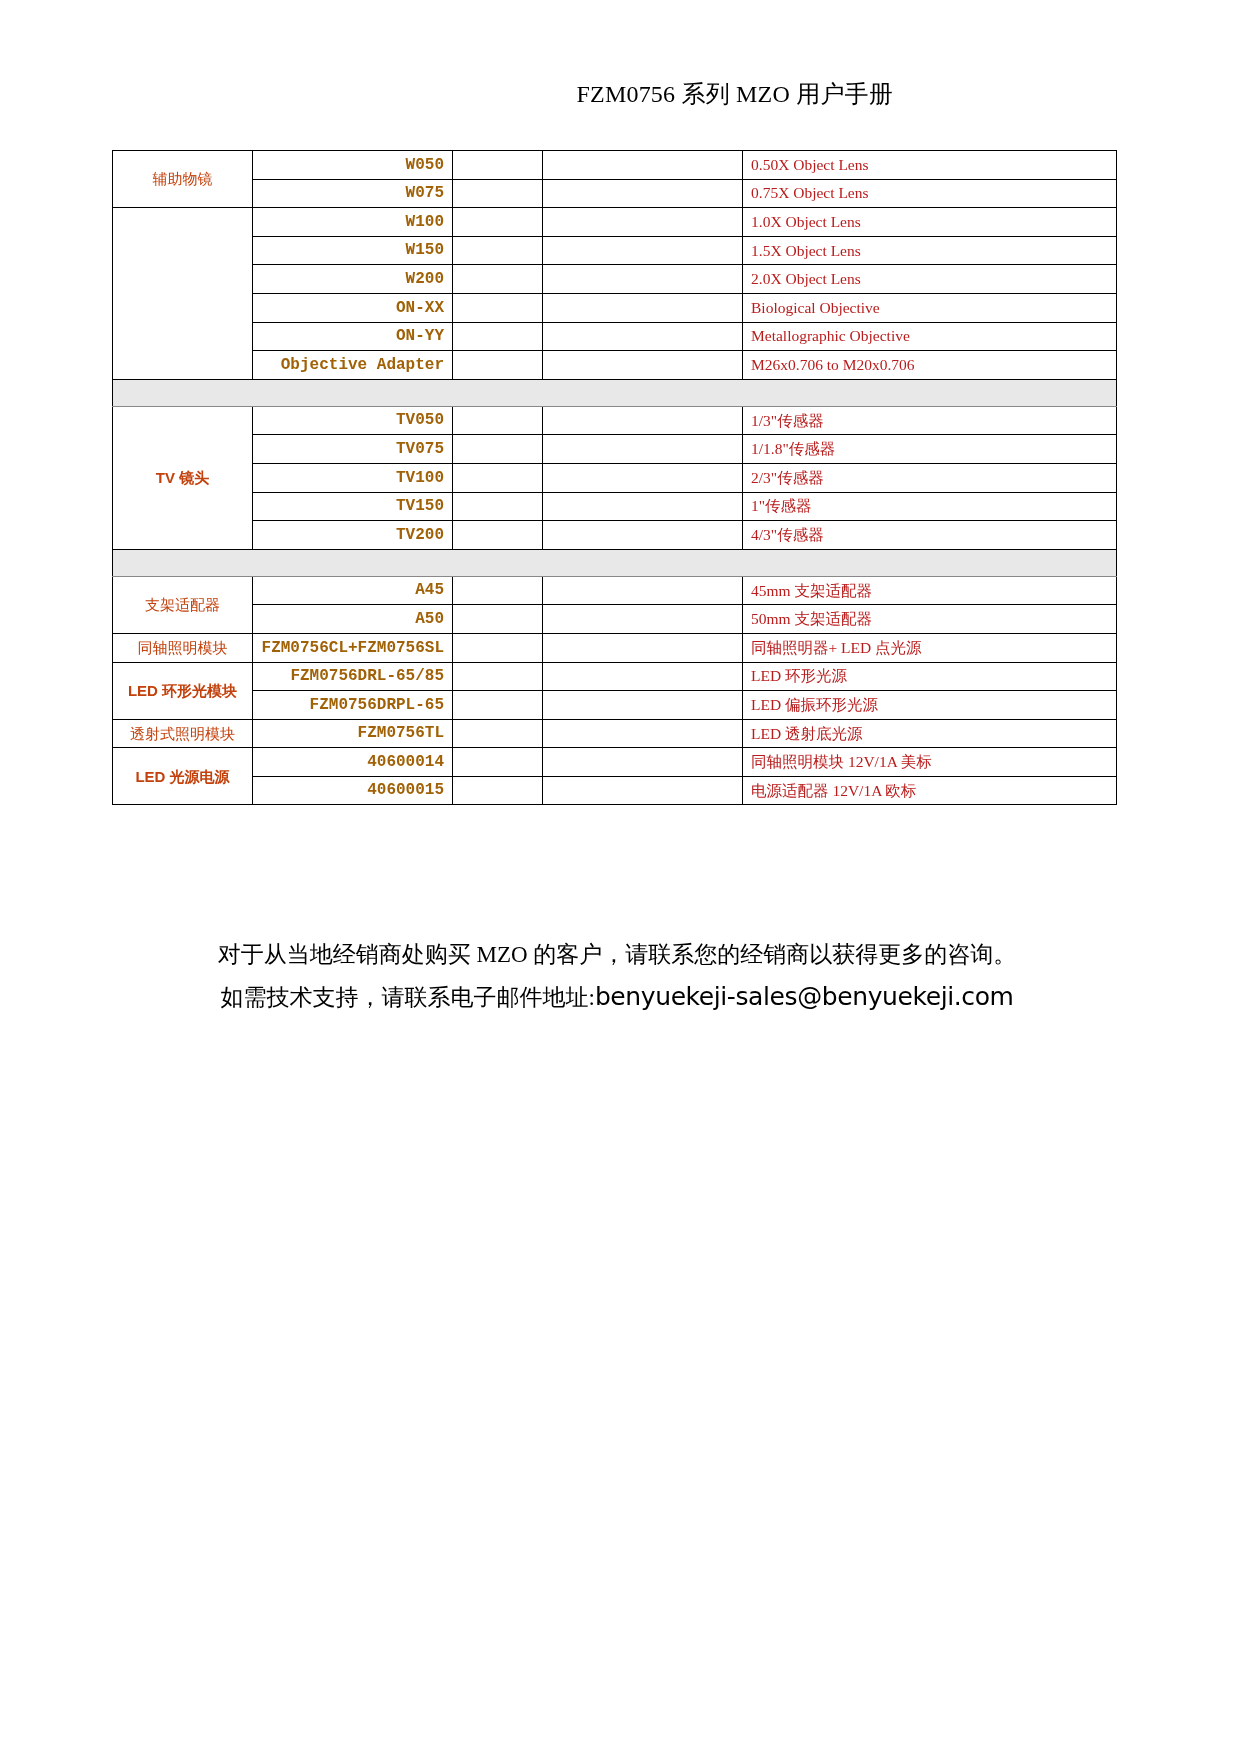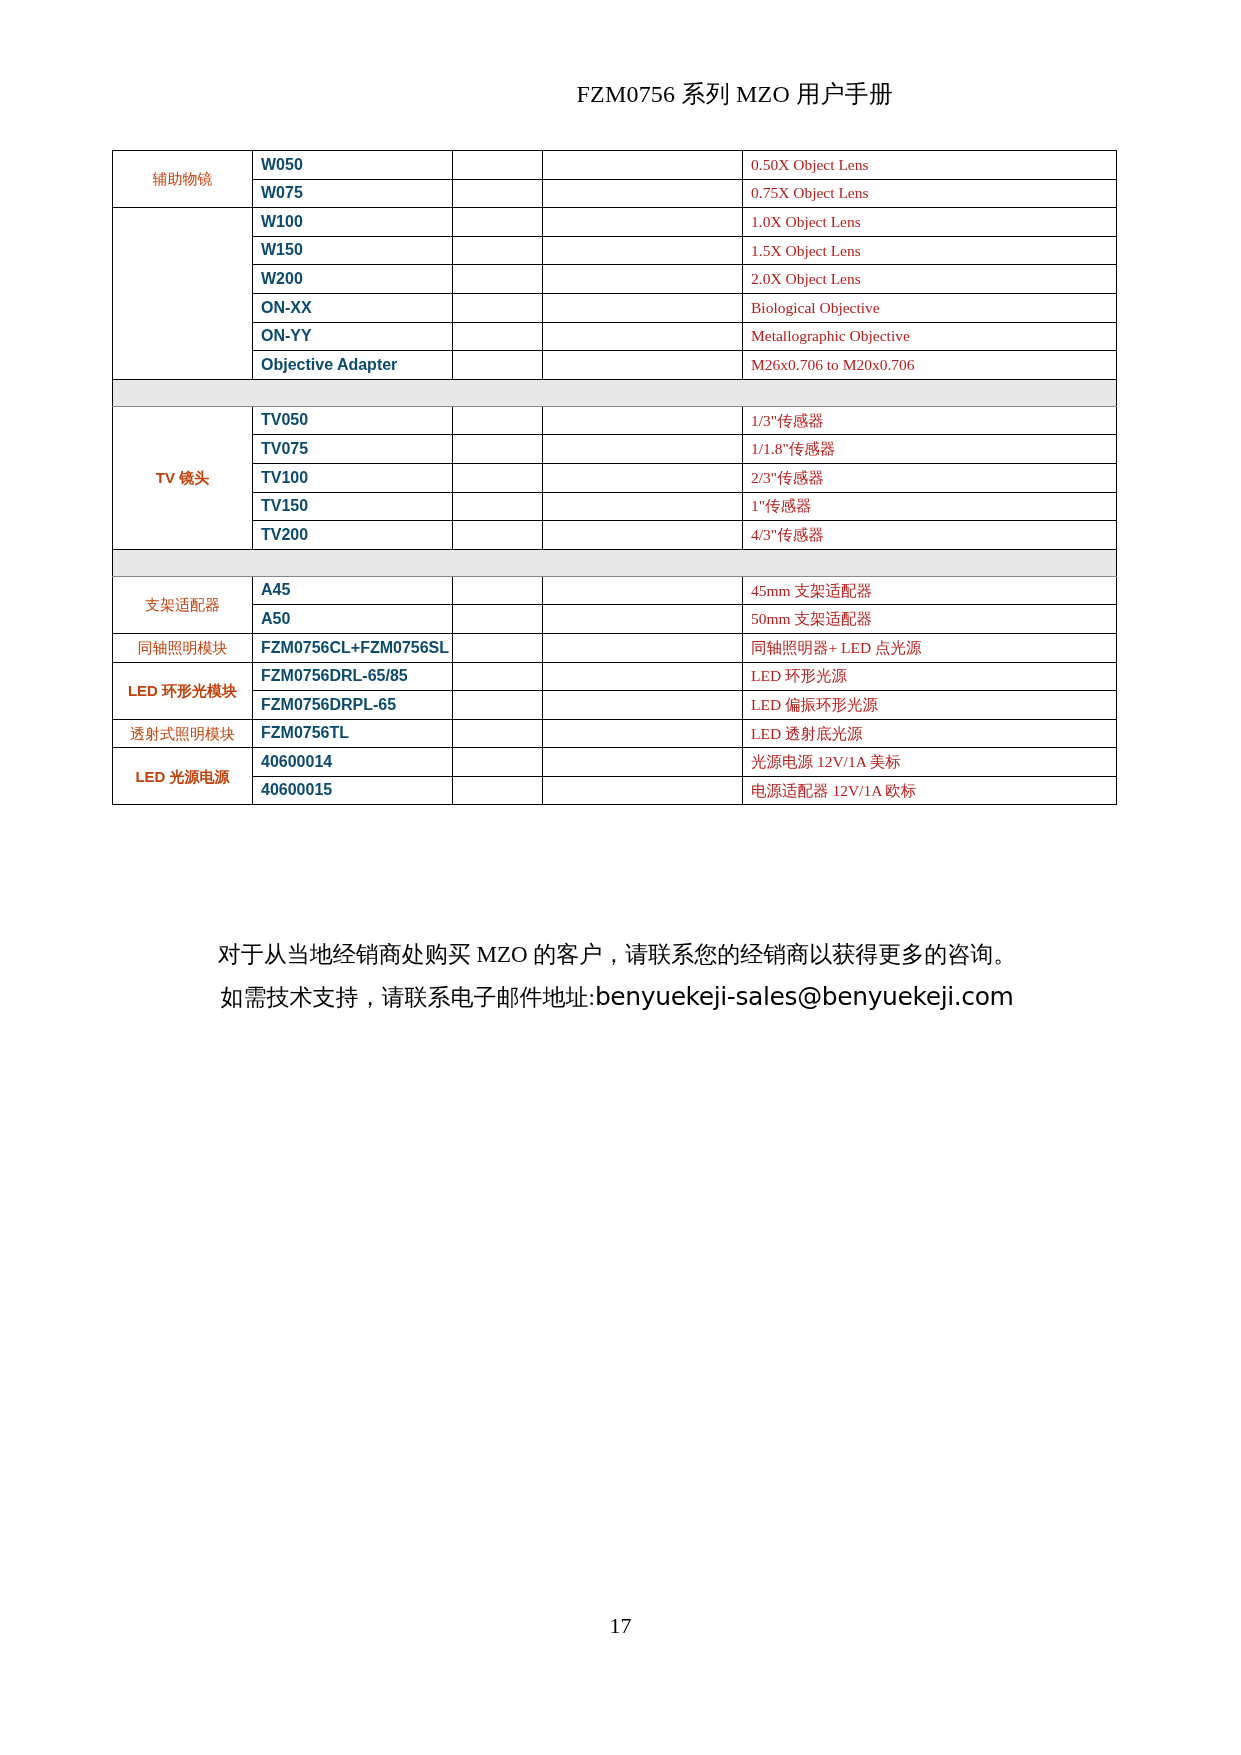--- a/index.html
+++ b/index.html
@@ -64,25 +64,26 @@
   .cat-cell {
     color: #c2410c;
     text-align: center;
     font-family: "Liberation Sans", "DejaVu Sans", sans-serif;
     font-size: 15px;
   }
   .cat-cell.bold {
     font-weight: bold;
   }
   .model-cell {
-    color: #0c4a6e;
+    color: #a16207;
     font-weight: bold;
-    font-family: Liberation Sans, sans-serif;
+    font-family: Liberation Mono, monospace;
     font-size: 16px;
     white-space: nowrap;
+    text-align: right;
   }
   .desc-cell {
     color: #b91c1c;
     font-family: "Liberation Serif", "DejaVu Serif", serif;
     font-size: 15.5px;
     white-space: nowrap;
   }
   .blank-cell { }
 
   tr.gap-row td {
@@ -282,33 +283,32 @@
           <td class="model-cell">FZM0756TL</td>
           <td class="blank-cell"></td>
           <td class="blank-cell"></td>
           <td class="desc-cell">LED 透射底光源</td>
         </tr>
         <tr>
           <td class="cat-cell bold" rowspan="2">LED 光源电源</td>
           <td class="model-cell">40600014</td>
           <td class="blank-cell"></td>
           <td class="blank-cell"></td>
-          <td class="desc-cell">光源电源 12V/1A 美标</td>
+          <td class="desc-cell">同轴照明模块 12V/1A 美标</td>
         </tr>
         <tr>
           <td class="model-cell">40600015</td>
           <td class="blank-cell"></td>
           <td class="blank-cell"></td>
           <td class="desc-cell">电源适配器 12V/1A 欧标</td>
         </tr>
       </tbody>
   </table>
 
 
   <div class="service-para p2">
     <span>如需技术支持，请联系电子邮件地址:</span><span class="email">benyuekeji-sales@benyuekeji.com</span>
   </div>
 
   <div class="service-para p1">对于从当地经销商处购买 MZO 的客户，请联系您的经销商以获得更多的咨询。</div>
 
-  <div class="page-number">17</div>
 
 </div>
 
 </body></html>

